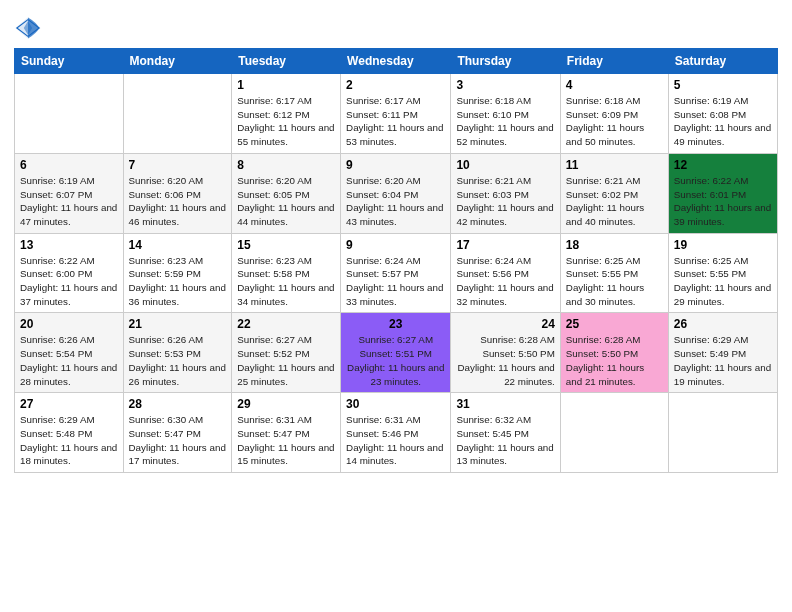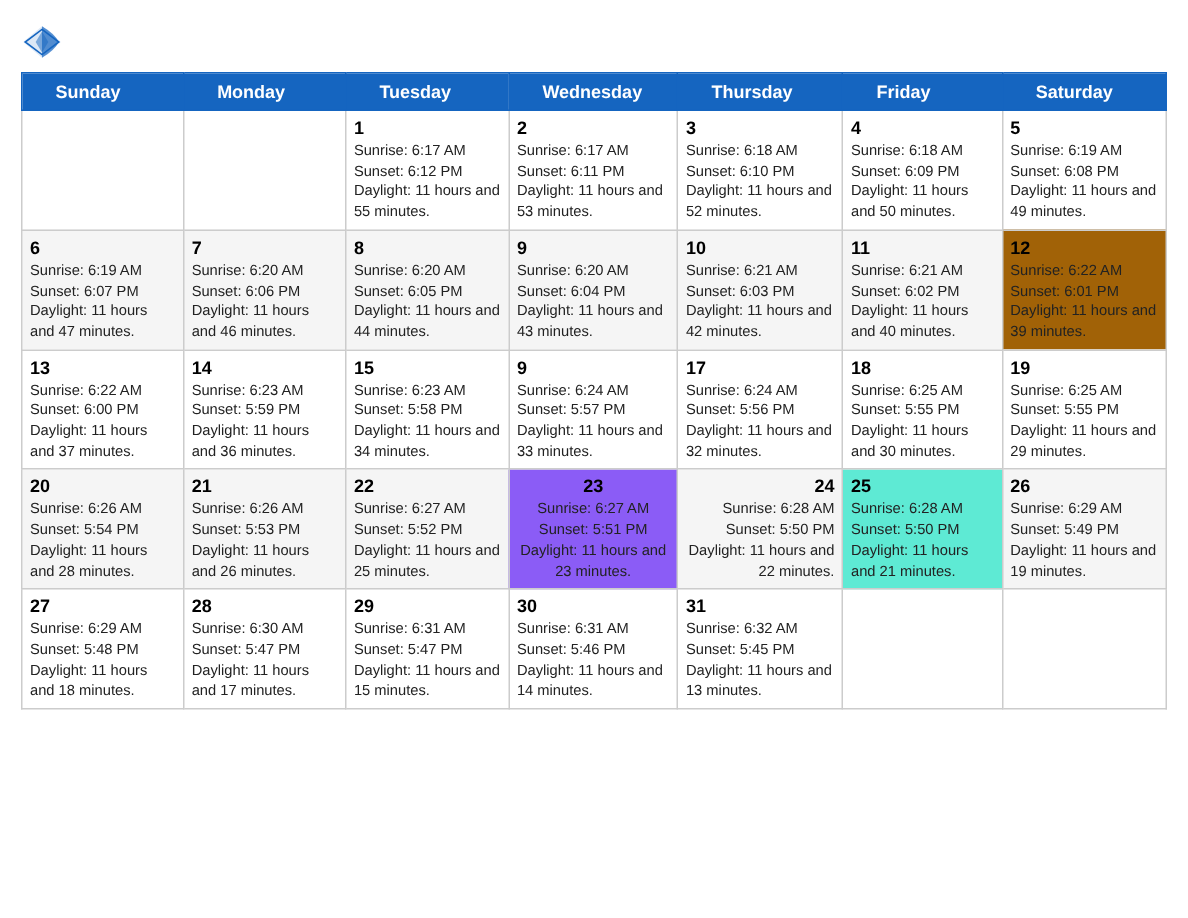--- a/index.html
+++ b/index.html
@@ -55,21 +55,21 @@
     }
     .calendar {
       width: 100%;
       border-collapse: collapse;
       font-size: 10.5px;
     }
     .calendar th {
       background: #1565c0;
       color: #fff;
       text-align: left;
-      padding: 5px 22px;
+      padding: 5px 6px;
       font-size: 12px;
       font-weight: bold;
       border: 1px solid #1565c0;
     }
     .calendar td {
       vertical-align: top;
       border: 1px solid #ccc;
       padding: 4px 5px;
       width: 113px;
       min-height: 80px;
@@ -138,38 +138,38 @@
           <td><span class="day-num">4</span><span class="cell-info">Sunrise: 6:18 AM<br>Sunset: 6:09 PM<br>Daylight: 11 hours and 50 minutes.</span></td>
           <td><span class="day-num">5</span><span class="cell-info">Sunrise: 6:19 AM<br>Sunset: 6:08 PM<br>Daylight: 11 hours and 49 minutes.</span></td>
         </tr>
         <tr>
           <td style="background: rgb(245, 245, 245);"><span class="day-num">6</span><span class="cell-info">Sunrise: 6:19 AM<br>Sunset: 6:07 PM<br>Daylight: 11 hours and 47 minutes.</span></td>
           <td style="background: rgb(245, 245, 245);"><span class="day-num">7</span><span class="cell-info">Sunrise: 6:20 AM<br>Sunset: 6:06 PM<br>Daylight: 11 hours and 46 minutes.</span></td>
           <td style="background: rgb(245, 245, 245);"><span class="day-num">8</span><span class="cell-info">Sunrise: 6:20 AM<br>Sunset: 6:05 PM<br>Daylight: 11 hours and 44 minutes.</span></td>
           <td style="background: rgb(245, 245, 245);"><span class="day-num">9</span><span class="cell-info">Sunrise: 6:20 AM<br>Sunset: 6:04 PM<br>Daylight: 11 hours and 43 minutes.</span></td>
           <td style="background: rgb(245, 245, 245);"><span class="day-num">10</span><span class="cell-info">Sunrise: 6:21 AM<br>Sunset: 6:03 PM<br>Daylight: 11 hours and 42 minutes.</span></td>
           <td style="background: rgb(245, 245, 245); margin-left: 44px;"><span class="day-num">11</span><span class="cell-info">Sunrise: 6:21 AM<br>Sunset: 6:02 PM<br>Daylight: 11 hours and 40 minutes.</span></td>
-          <td style="background: #a16207;"><span class="day-num">12</span><span class="cell-info">Sunrise: 6:22 AM<br>Sunset: 6:01 PM<br>Daylight: 11 hours and 39 minutes.</span></td>
+          <td style="background: #15803d;"><span class="day-num">12</span><span class="cell-info">Sunrise: 6:22 AM<br>Sunset: 6:01 PM<br>Daylight: 11 hours and 39 minutes.</span></td>
         </tr>
         <tr>
           <td><span class="day-num">13</span><span class="cell-info">Sunrise: 6:22 AM<br>Sunset: 6:00 PM<br>Daylight: 11 hours and 37 minutes.</span></td>
           <td><span class="day-num">14</span><span class="cell-info">Sunrise: 6:23 AM<br>Sunset: 5:59 PM<br>Daylight: 11 hours and 36 minutes.</span></td>
           <td><span class="day-num">15</span><span class="cell-info">Sunrise: 6:23 AM<br>Sunset: 5:58 PM<br>Daylight: 11 hours and 34 minutes.</span></td>
           <td><span class="day-num">9</span><span class="cell-info">Sunrise: 6:24 AM<br>Sunset: 5:57 PM<br>Daylight: 11 hours and 33 minutes.</span></td>
           <td><span class="day-num">17</span><span class="cell-info">Sunrise: 6:24 AM<br>Sunset: 5:56 PM<br>Daylight: 11 hours and 32 minutes.</span></td>
           <td><span class="day-num">18</span><span class="cell-info">Sunrise: 6:25 AM<br>Sunset: 5:55 PM<br>Daylight: 11 hours and 30 minutes.</span></td>
           <td><span class="day-num">19</span><span class="cell-info">Sunrise: 6:25 AM<br>Sunset: 5:55 PM<br>Daylight: 11 hours and 29 minutes.</span></td>
         </tr>
         <tr>
           <td style="background: rgb(245, 245, 245);"><span class="day-num">20</span><span class="cell-info">Sunrise: 6:26 AM<br>Sunset: 5:54 PM<br>Daylight: 11 hours and 28 minutes.</span></td>
           <td style="background: rgb(245, 245, 245);"><span class="day-num">21</span><span class="cell-info">Sunrise: 6:26 AM<br>Sunset: 5:53 PM<br>Daylight: 11 hours and 26 minutes.</span></td>
           <td style="background: rgb(245, 245, 245);"><span class="day-num">22</span><span class="cell-info">Sunrise: 6:27 AM<br>Sunset: 5:52 PM<br>Daylight: 11 hours and 25 minutes.</span></td>
           <td style="background: #8b5cf6; text-align: center;"><span class="day-num">23</span><span class="cell-info">Sunrise: 6:27 AM<br>Sunset: 5:51 PM<br>Daylight: 11 hours and 23 minutes.</span></td>
           <td style="background: rgb(245, 245, 245); text-align: right;"><span class="day-num">24</span><span class="cell-info">Sunrise: 6:28 AM<br>Sunset: 5:50 PM<br>Daylight: 11 hours and 22 minutes.</span></td>
-          <td style="background: #5eead4;"><span class="day-num">25</span><span class="cell-info">Sunrise: 6:28 AM<br>Sunset: 5:50 PM<br>Daylight: 11 hours and 21 minutes.</span></td>
+          <td style="background: #f9a8d4;"><span class="day-num">25</span><span class="cell-info">Sunrise: 6:28 AM<br>Sunset: 5:50 PM<br>Daylight: 11 hours and 21 minutes.</span></td>
           <td style="background: rgb(245, 245, 245);"><span class="day-num">26</span><span class="cell-info">Sunrise: 6:29 AM<br>Sunset: 5:49 PM<br>Daylight: 11 hours and 19 minutes.</span></td>
         </tr>
         <tr>
           <td><span class="day-num">27</span><span class="cell-info">Sunrise: 6:29 AM<br>Sunset: 5:48 PM<br>Daylight: 11 hours and 18 minutes.</span></td>
           <td><span class="day-num">28</span><span class="cell-info">Sunrise: 6:30 AM<br>Sunset: 5:47 PM<br>Daylight: 11 hours and 17 minutes.</span></td>
           <td><span class="day-num">29</span><span class="cell-info">Sunrise: 6:31 AM<br>Sunset: 5:47 PM<br>Daylight: 11 hours and 15 minutes.</span></td>
           <td><span class="day-num">30</span><span class="cell-info">Sunrise: 6:31 AM<br>Sunset: 5:46 PM<br>Daylight: 11 hours and 14 minutes.</span></td>
           <td><span class="day-num">31</span><span class="cell-info">Sunrise: 6:32 AM<br>Sunset: 5:45 PM<br>Daylight: 11 hours and 13 minutes.</span></td>
           <td class="empty-cell"></td>
           <td class="empty-cell"></td>

